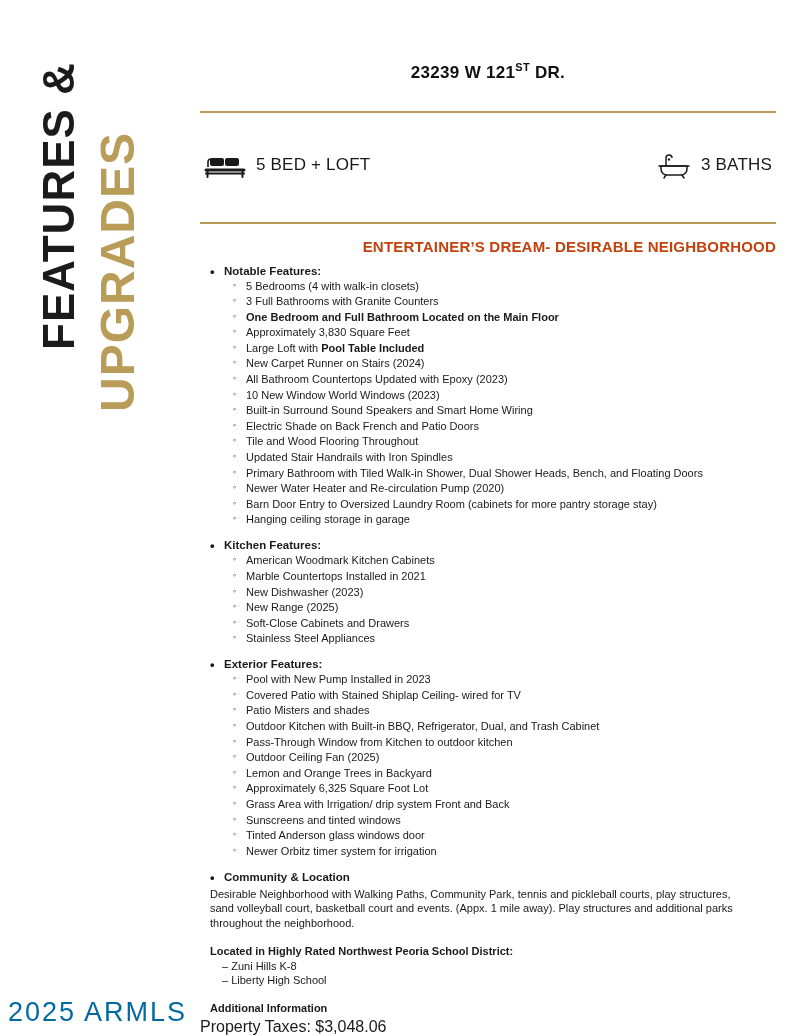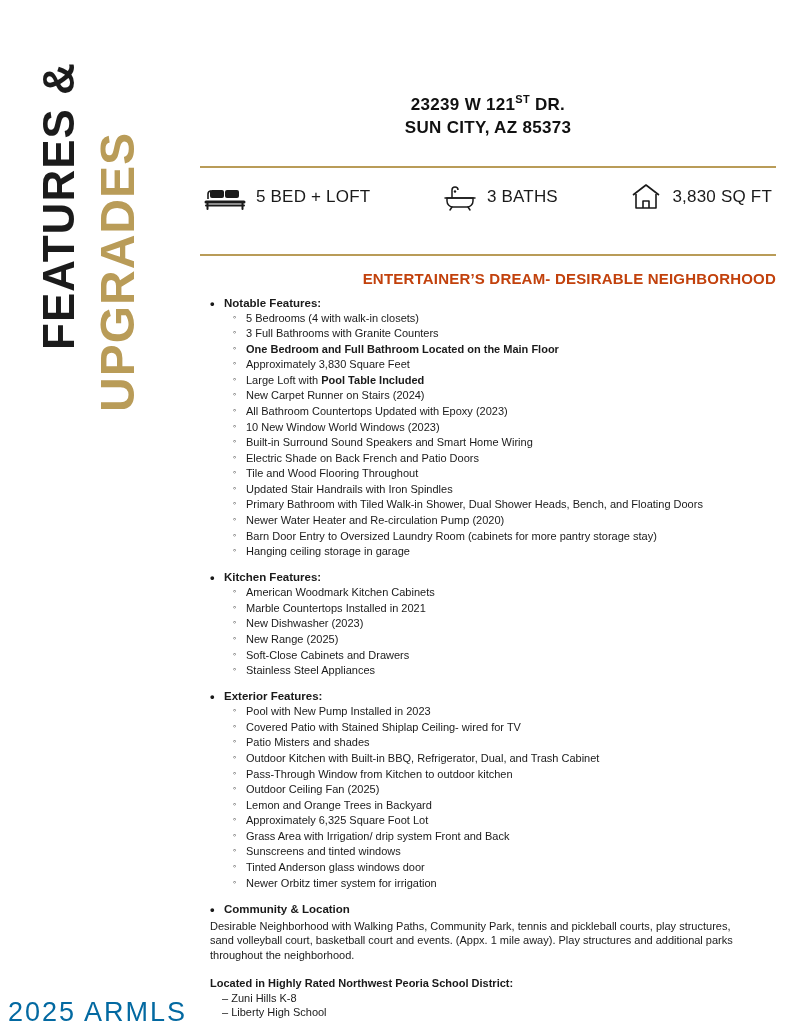--- a/index.html
+++ b/index.html
@@ -65,37 +65,37 @@
     width: 576px;
   }
 
   .address {
     text-align: center;
     font-size: 17px;
     font-weight: bold;
     line-height: 1.35;
     color: #111;
     letter-spacing: 0.3px;
-    margin-top: 32px;
   }
   .address .sup {
     font-size: 11px;
     vertical-align: super;
   }
 
   .rule {
     border-top: 2px solid #b99c58;
     margin: 26px 0 0 0;
   }
 
   .specs {
     display: flex;
     align-items: center;
     justify-content: space-between;
     padding: 14px 4px 16px 4px;
+    margin-top: 23px;
   }
   .spec {
     display: flex;
     align-items: center;
     gap: 10px;
   }
   .spec-label {
     font-size: 17px;
     color: #1a1a1a;
     letter-spacing: 0.2px;
@@ -184,21 +184,20 @@
 </div>
 
 <div class="watermark">2025 ARMLS</div>
 
 <div class="content">
 
   <div class="address">
     <div>
       <span>23239 W 121</span><span class="sup">ST</span><span> DR.</span>
     </div>
-    <div>SUN CITY, AZ 85373</div>
   </div>
 
   <div class="rule"></div>
 
   <div class="specs">
 
     <div class="spec">
       <span class="icon">
         <svg width="42" height="30" viewBox="0 0 42 30" fill="none" stroke="#1a1a1a" stroke-width="1.6">
           <rect x="6" y="8" width="14" height="8" rx="2" fill="#1a1a1a" stroke="none"></rect>
@@ -218,30 +217,20 @@
           <path d="M4 16 H30 v3 a6 6 0 0 1 -6 6 H10 a6 6 0 0 1 -6 -6 z"></path>
           <path d="M2 16 H32" stroke-linecap="round"></path>
           <path d="M9 16 V8 a3 3 0 0 1 6 0"></path>
           <circle cx="12" cy="9.5" r="1.2" fill="#1a1a1a" stroke="none"></circle>
           <path d="M9 25 l-2 3 M25 25 l2 3" stroke-linecap="round"></path>
         </svg>
       </span>
       <span class="spec-label">3 BATHS</span>
     </div>
 
-    <div class="spec">
-      <span class="icon">
-        <svg width="32" height="30" viewBox="0 0 32 30" fill="none" stroke="#1a1a1a" stroke-width="1.6" stroke-linejoin="round">
-          <path d="M3 13 L16 3 L29 13"></path>
-          <path d="M6 12 V26 H26 V12"></path>
-          <path d="M13 26 V19 h6 v7"></path>
-        </svg>
-      </span>
-      <span class="spec-label">3,830 SQ FT</span>
-    </div>
 
   </div>
 
   <div class="rule"></div>
 
   <div class="headline">ENTERTAINER’S DREAM- DESIRABLE NEIGHBORHOOD</div>
 
   <ul class="lvl1">
 
     <li>

